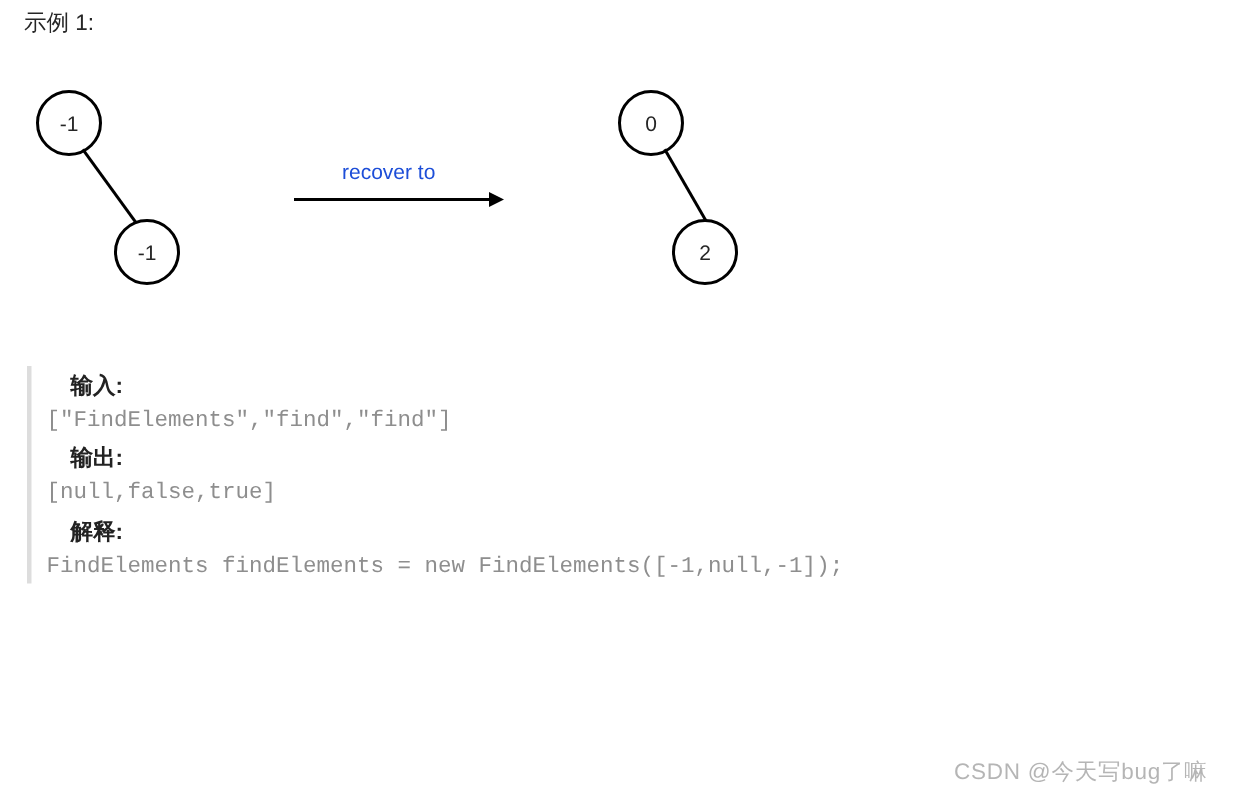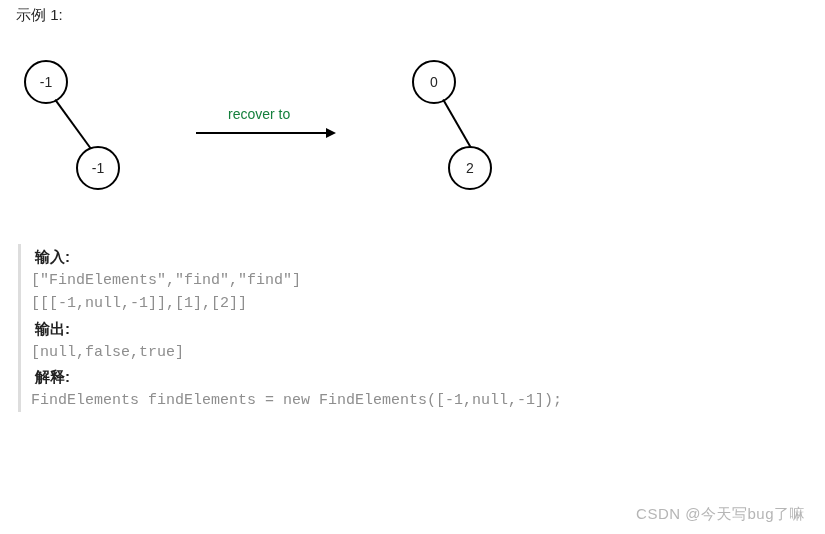--- a/index.html
+++ b/index.html
@@ -54,36 +54,36 @@
     position: absolute;
     width: 0;
     height: 0;
     border-left: 10px solid #000;
     border-top: 5px solid transparent;
     border-bottom: 5px solid transparent;
   }
   .arrow-label {
     position: absolute;
     font-size: 14px;
-    color: #15803d;
+    color: #1d4ed8;
     text-align: center;
   }
   .codeblock {
     position: absolute;
     left: 18px;
     top: 244px;
     width: 770px;
     border-left: 3px solid #ddd;
     padding-left: 10px;
   }
   .label {
     font-weight: 700;
     font-size: 15px;
     color: #222;
-    margin: 4px 0 2px 4px;
+    margin: 4px 0 2px 16px;
   }
   .mono {
     font-family: Menlo, Consolas, "Courier New", monospace;
     font-size: 15px;
     color: #8e8e8e;
     line-height: 1.55;
     white-space: pre;
     margin: 0;
   }
   .watermark {
@@ -119,20 +119,19 @@
   </div>
   <div class="edge" style="left:428px; top:53px; width:55px; transform:rotate(60deg);"></div>
   <div class="node" style="left:432px; top:100px;">
     <span>2</span>
   </div>
 </div>
 
 <div class="codeblock">
   <div class="label">输入:</div>
   <div class="mono">["FindElements","find","find"]</div>
-  <div class="mono">[[[-1,null,-1]],[1],[2]]</div>
   <div class="label">输出:</div>
   <div class="mono">[null,false,true]</div>
   <div class="label">解释:</div>
   <div class="mono">FindElements findElements = new FindElements([-1,null,-1]);</div>
 </div>
 
 <div class="watermark">CSDN @今天写bug了嘛</div>
 
 </body></html>

